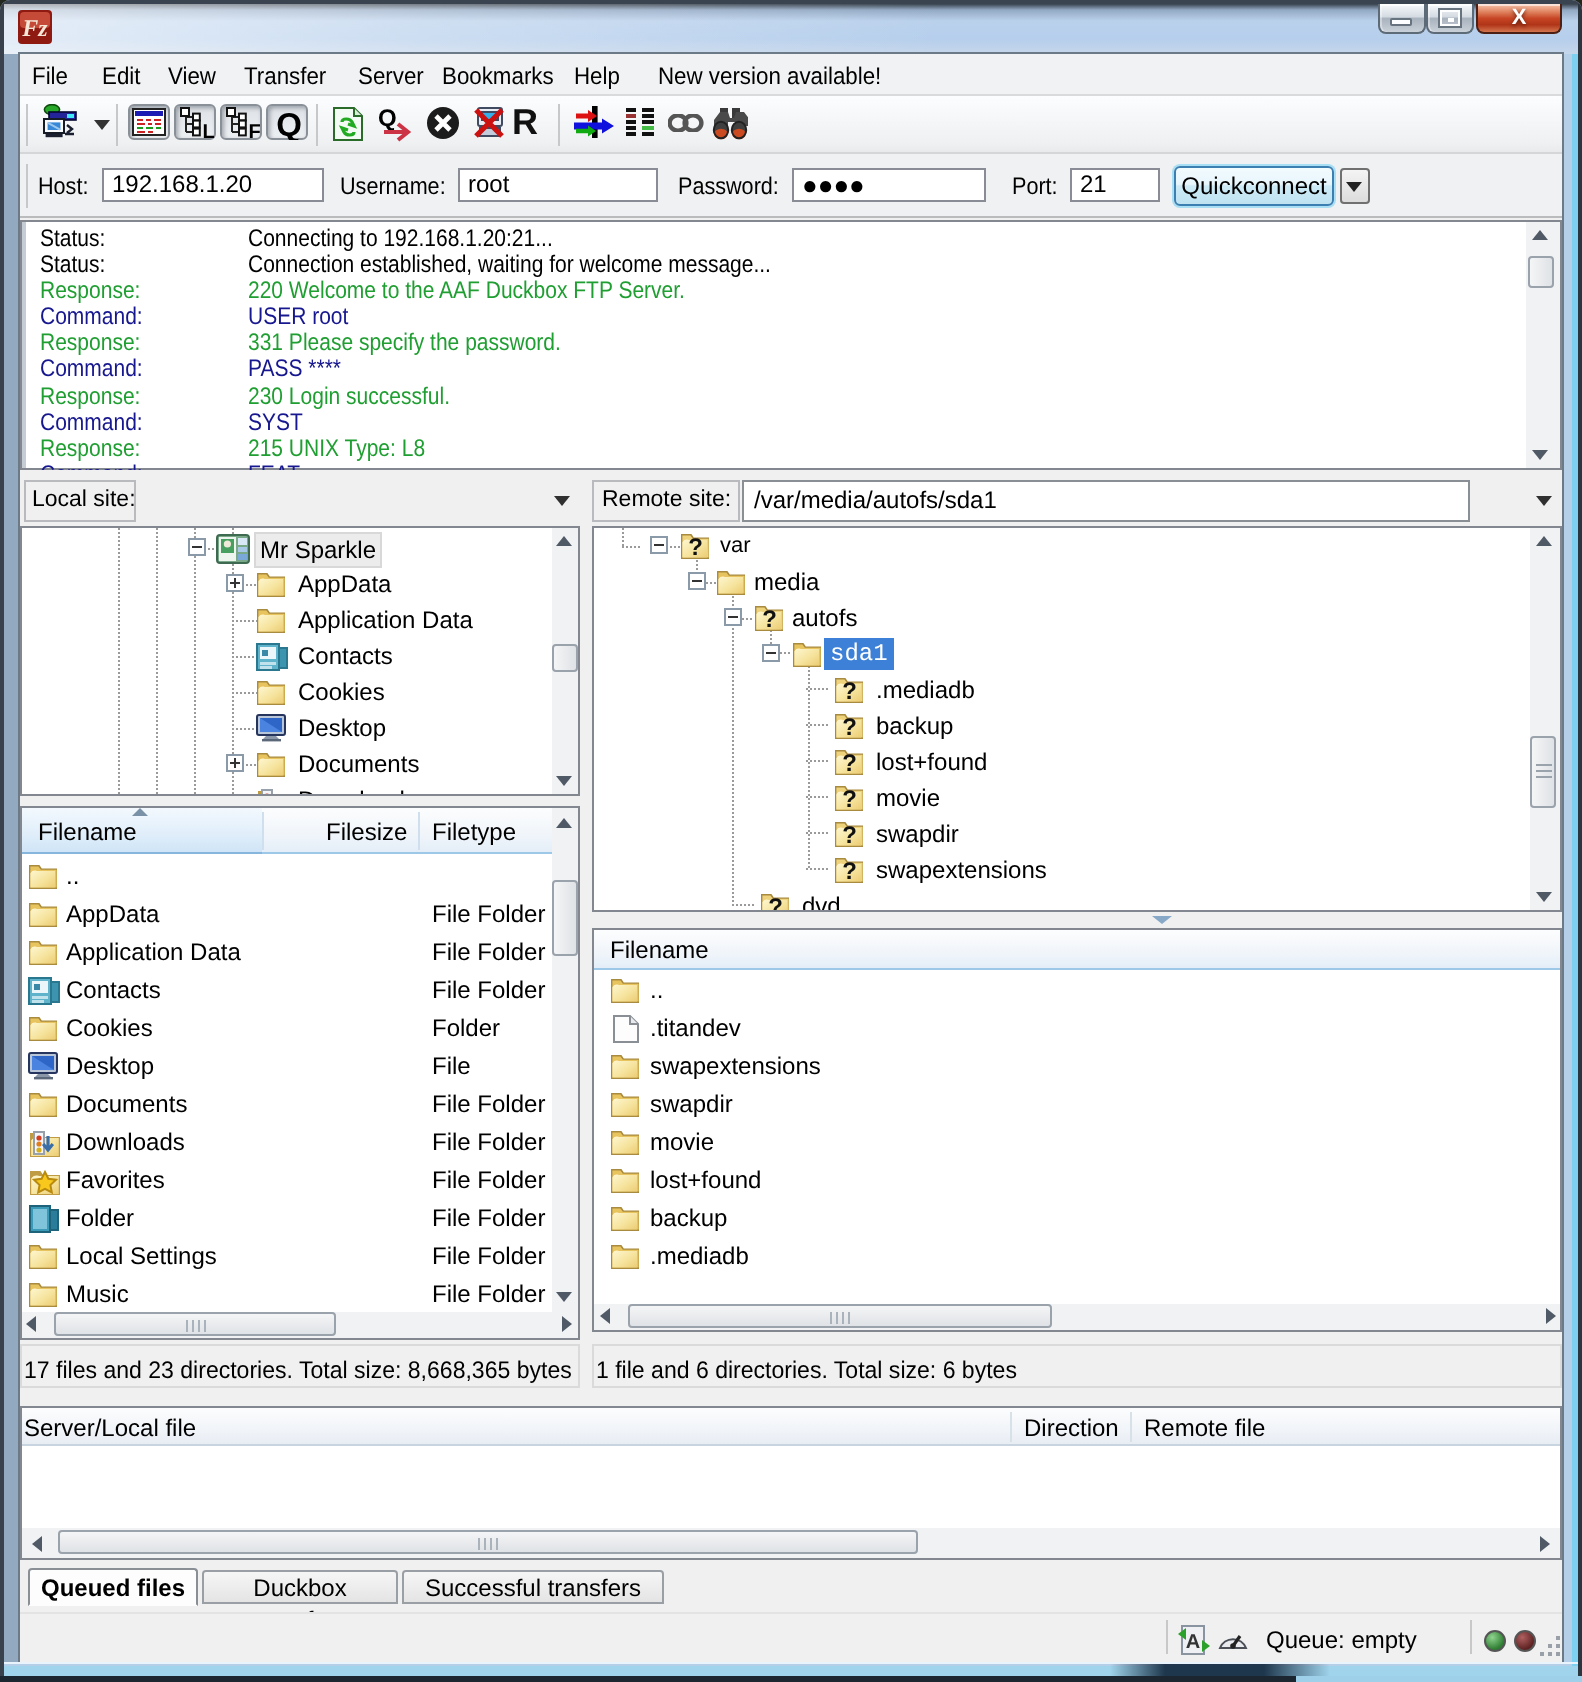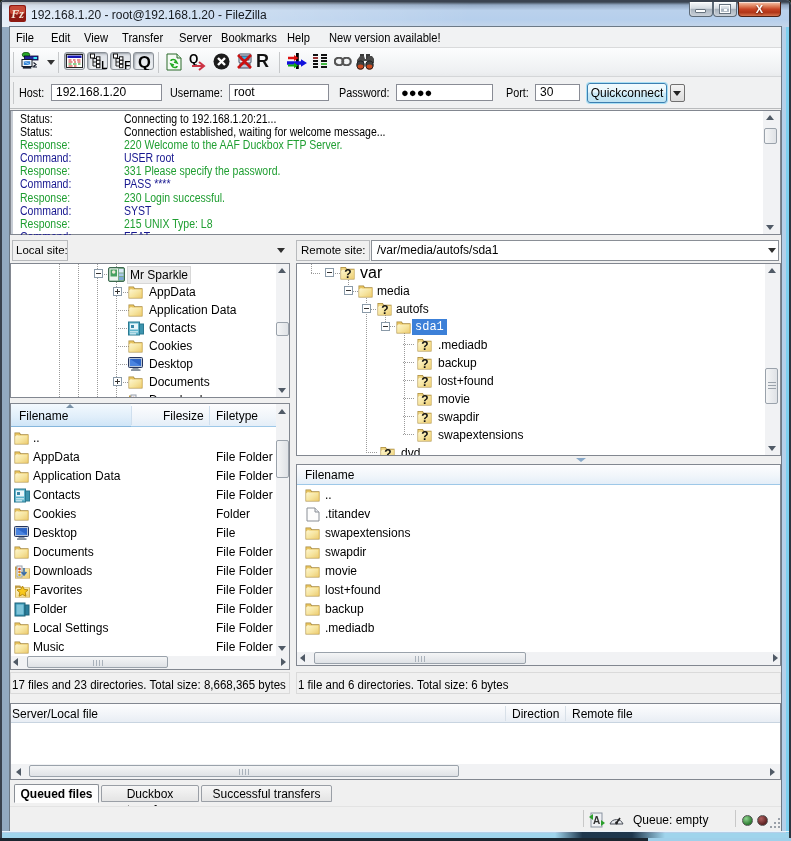--- a/index.html
+++ b/index.html
@@ -26,21 +26,20 @@
 
 <div class="a" style="left:2px;top:2px;width:787px;height:25px;background:linear-gradient(#39434f 0%,#93a9c4 12%,#bad1ec 34%,#b6cfec 70%,#c5d6ea 100%);"></div>
 <div class="a" style="left:2px;top:2px;width:470px;height:25px;background:linear-gradient(90deg,rgba(255,255,255,0.62),rgba(255,255,255,0.3) 45%,rgba(255,255,255,0) 100%);"></div>
 <div class="a" style="left:9px;top:5px;width:14px;height:17px;">
 <svg width="17" height="17">
         <rect x="0" y="0" width="17" height="17" rx="2" fill="#8e1a12"></rect>
         <rect x="1" y="1" width="15" height="8" rx="2" fill="#c64a38"></rect>
         <text x="8.5" y="13" font-size="12" font-weight="bold" font-style="italic" fill="#f4e7d7" text-anchor="middle" font-family="Liberation Serif">Fz</text>
       </svg>
     </div>
-<div class="a" style="left:31px;top:8px;font-size:12px;color:#15191e;">192.168.1.20 - root@192.168.1.20 - FileZilla</div>
 
 <div class="a" style="left:689px;top:2px;width:24px;height:15px;background:linear-gradient(#f8fafc,#d4dbe2 45%,#a9b3be 52%,#c9d0d8);border:1px solid #5d6a77;border-top:none;border-radius:0 0 4px 4px;box-shadow:inset 0 1px 0 rgba(255,255,255,.8),inset 1px 0 0 rgba(255,255,255,.4);"></div>
 <div class="a" style="left:695px;top:9px;width:11px;height:4px;background:#fdfeff;border:1px solid #67737f;border-radius:1px;"></div>
 <div class="a" style="left:713px;top:2px;width:24px;height:15px;background:linear-gradient(#f8fafc,#d4dbe2 45%,#a9b3be 52%,#c9d0d8);border:1px solid #5d6a77;border-top:none;border-radius:0 0 4px 4px;box-shadow:inset 0 1px 0 rgba(255,255,255,.8),inset 1px 0 0 rgba(255,255,255,.4);"></div>
 <div class="a" style="left:720px;top:5px;width:10px;height:8px;border:1.5px solid #fdfeff;outline:1px solid #67737f;background:transparent;"></div>
     <div class="a" style="left:723.5px;top:8.5px;width:3px;height:2px;background:#fdfeff;"></div>
 <div class="a" style="left:738px;top:2px;width:43px;height:15px;background:linear-gradient(#f6c6ae 0%,#e0835f 28%,#c64424 52%,#b03518 74%,#d4744f 100%);border:1px solid #4c2015;border-top:none;border-radius:0 0 4px 4px;box-shadow:inset 0 1px 0 rgba(255,255,255,.55);"></div>
 <div class="a" style="left:752px;top:3px;width:15px;height:13px;color:#fff;font-weight:bold;font-size:11px;text-align:center;line-height:13px;text-shadow:0 1px 2px #5e1c0c;">X</div>
 
 <div class="a" style="left:9px;top:26px;width:773px;height:805px;background:#f0f0f0;border:1px solid #6c7986;border-bottom:none;"></div>
@@ -178,21 +177,21 @@
     </div>
 <div class="a" style="left:10px;top:77px;width:771px;height:32px;background:#f0f1f2;border-bottom:1px solid #b9bbbd;"></div>
 <div class="a" style="left:13px;top:82px;width:1px;height:22px;background:#c6c8ca;"></div>
 <div class="lbl" style="left:19px;top:86px;transform:scaleX(0.9);transform-origin:0 0;white-space:nowrap;">Host:</div>
 <div class="lbl" style="left:170px;top:86px;transform:scaleX(0.9);transform-origin:0 0;white-space:nowrap;">Username:</div>
 <div class="lbl" style="left:339px;top:86px;transform:scaleX(0.9);transform-origin:0 0;white-space:nowrap;">Password:</div>
 <div class="lbl" style="left:506px;top:86px;transform:scaleX(0.9);transform-origin:0 0;white-space:nowrap;">Port:</div>
 <div class="fld" style="left:51px;top:84px;width:111px;height:17px;">192.168.1.20</div>
 <div class="fld" style="left:229px;top:84px;width:100px;height:17px;">root</div>
 <div class="fld" style="left:396px;top:84px;width:97px;height:17px;font-size:13px;line-height:15px;">●●●●</div>
-<div class="fld" style="left:535px;top:84px;width:45px;height:17px;">30</div>
+<div class="fld" style="left:535px;top:84px;width:45px;height:17px;">21</div>
 <div class="a" style="left:587px;top:83px;width:80px;height:20px;background:linear-gradient(#f2fbfe,#e8f6fc 45%,#cdeaf6 50%,#bfe3f2);border:1px solid #3c7fb1;border-radius:3px;box-shadow:0 0 0 1px #a8dff4;font-size:12px;text-align:center;line-height:18px;">Quickconnect</div>
 <div class="a" style="left:670px;top:84px;width:15px;height:18px;background:linear-gradient(#f4f4f4,#dcdcdc);border:1px solid #707070;border-radius:2px;"></div>
 <div class="a" style="left:673px;top:91px;width:0;height:0;border-left:4px solid transparent;border-right:4px solid transparent;border-top:5px solid #222;"></div>
 <div class="panel" style="left:10px;top:110px;width:771px;height:125px;"></div>
 <div class="a" style="left:10px;top:110px;width:771px;height:125px;overflow:hidden;">
 <div class="a" style="left:1px;top:1px;width:2px;height:123px;background:#c6ccd4;"></div>
 <div class="a" style="left:10px;top:1.9px;color:#000;white-space:nowrap;transform:scaleX(0.875);transform-origin:0 0;">Status:</div>
 <div class="a" style="left:114px;top:1.9px;color:#000;white-space:nowrap;transform:scaleX(0.875);transform-origin:0 0;">Connecting to 192.168.1.20:21...</div>
 <div class="a" style="left:10px;top:15.0px;color:#000;white-space:nowrap;transform:scaleX(0.875);transform-origin:0 0;">Status:</div>
 <div class="a" style="left:114px;top:15.0px;color:#000;white-space:nowrap;transform:scaleX(0.875);transform-origin:0 0;">Connection established, waiting for welcome message...</div>
@@ -223,21 +222,21 @@
           <stop offset="0" stop-color="#fdf6d0"></stop>
           <stop offset="0.55" stop-color="#f6e49e"></stop>
           <stop offset="1" stop-color="#ecCC74"></stop>
         </linearGradient>
       </defs>
     </svg>
 <div class="a" style="left:10px;top:236px;width:771px;height:27px;background:#f0f0f0;"></div>
 <div class="a" style="left:12px;top:240px;width:56px;height:21px;background:#f0f0f0;border:1px solid #b8babd;font-size:11.5px;line-height:19px;padding-left:3px;white-space:nowrap;overflow:hidden;">Local site:</div>
 <div class="a" style="left:277px;top:248px;width:0;height:0;border-left:4px solid transparent;border-right:4px solid transparent;border-top:5px solid #303030;"></div>
 <div class="a" style="left:296px;top:240px;width:74px;height:21px;background:#f0f0f0;border:1px solid #b8babd;font-size:11.5px;line-height:19px;padding-left:4px;white-space:nowrap;overflow:hidden;">Remote site:</div>
-<div class="a" style="left:371px;top:240px;width:408px;height:21px;background:#fff;border:1px solid #8a8f96;font-size:12px;line-height:19px;padding-left:5px;">/var/media/autofs/sda1</div>
+<div class="a" style="left:371px;top:240px;width:364px;height:21px;background:#fff;border:1px solid #8a8f96;font-size:12px;line-height:19px;padding-left:5px;">/var/media/autofs/sda1</div>
 <div class="a" style="left:768px;top:248px;width:0;height:0;border-left:4px solid transparent;border-right:4px solid transparent;border-top:5px solid #303030;"></div>
 <div class="panel" style="left:10px;top:263px;width:280px;height:135px;"></div>
 <div class="a" style="left:11px;top:264px;width:278px;height:133px;overflow:hidden;background:#fff;">
 <div class="a" style="left:48px;top:0;width:1px;height:133px;background-image:repeating-linear-gradient(#9a9a9a 0 1px,transparent 1px 2px);"></div>
 <div class="a" style="left:67px;top:0;width:1px;height:133px;background-image:repeating-linear-gradient(#9a9a9a 0 1px,transparent 1px 2px);"></div>
 <div class="a" style="left:86px;top:0;width:1px;height:133px;background-image:repeating-linear-gradient(#9a9a9a 0 1px,transparent 1px 2px);"></div>
 <div class="a" style="left:105px;top:0;width:1px;height:133px;background-image:repeating-linear-gradient(#9a9a9a 0 1px,transparent 1px 2px);"></div>
 <div class="a" style="left:93px;top:10px;width:8px;height:1px;background-image:repeating-linear-gradient(90deg,#9a9a9a 0 1px,transparent 1px 2px);"></div>
 <div class="a" style="left:83px;top:5px;width:9px;height:9px;background:#fff;border:1px solid #8a9aa8;">
         <div class="a" style="left:1px;top:3px;width:5px;height:1px;background:#333;"></div>
@@ -352,21 +351,21 @@
       </div>
 <div class="a" style="left:14px;top:9px;width:9px;height:1px;background-image:repeating-linear-gradient(90deg,#9a9a9a 0 1px,transparent 1px 2px);"></div>
 <div class="a" style="left:43px;top:1px;">
         <svg width="15" height="15">
 <path d="M0.5 2h5.2l1.2 1.7h7.6v10.8H0.5z" fill="#a98b3f"></path>
 <path d="M1.2 2.7h4l1.2 1.7h7.9v9.4H1.2z" fill="#eed27c"></path>
 <path d="M1.2 13.8V6.1c1-1.5 2-1.5 3.2-1.1h9.1v8.8z" fill="url(#fg)"></path>
 <text x="7.8" y="12.6" font-size="12" font-weight="bold" fill="#111" text-anchor="middle" font-family="Liberation Sans">?</text>
 </svg>
       </div>
-<div class="a" style="left:63px;top:1px;font-size:16px;line-height:16px;white-space:nowrap;">var</div>
+<div class="a" style="left:63px;top:1px;font-size:11px;line-height:16px;white-space:nowrap;">var</div>
 <div class="a" style="left:56px;top:27px;width:5px;height:1px;background-image:repeating-linear-gradient(90deg,#9a9a9a 0 1px,transparent 1px 2px);"></div>
 <div class="a" style="left:46.5px;top:22px;width:9px;height:9px;background:#fff;border:1px solid #8a9aa8;">
         <div class="a" style="left:1px;top:3px;width:5px;height:1px;background:#333;"></div>
       </div>
 <div class="a" style="left:61px;top:20px;">
         <svg width="15" height="14">
 <path d="M0.5 1.5h5.2l1.2 1.7h7.6v10.3H0.5z" fill="#a98b3f"></path>
 <path d="M1.2 2.2h4l1.2 1.7h7.9v8.9H1.2z" fill="#e8c45f"></path>
 <path d="M1.2 12.8V5.6c1-1.5 2-1.5 3.2-1.1h9.1v8.3z" fill="url(#fg)"></path>
 </svg>

